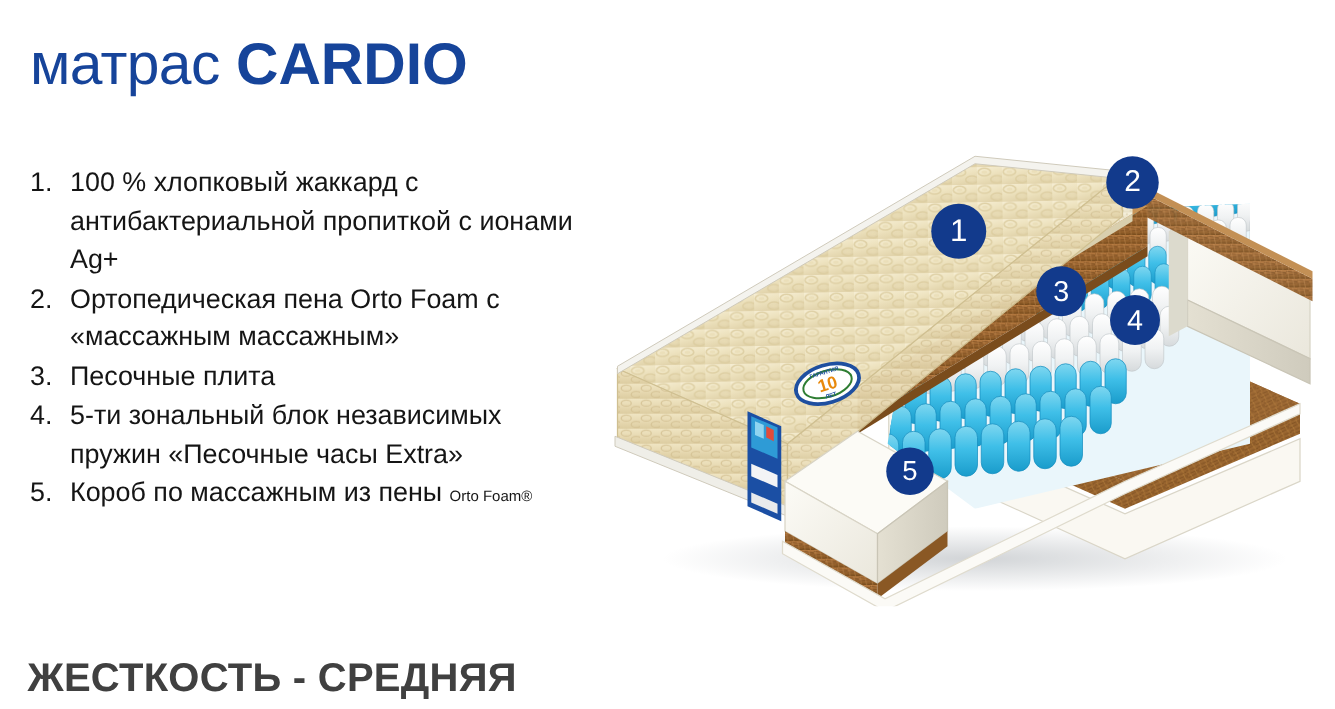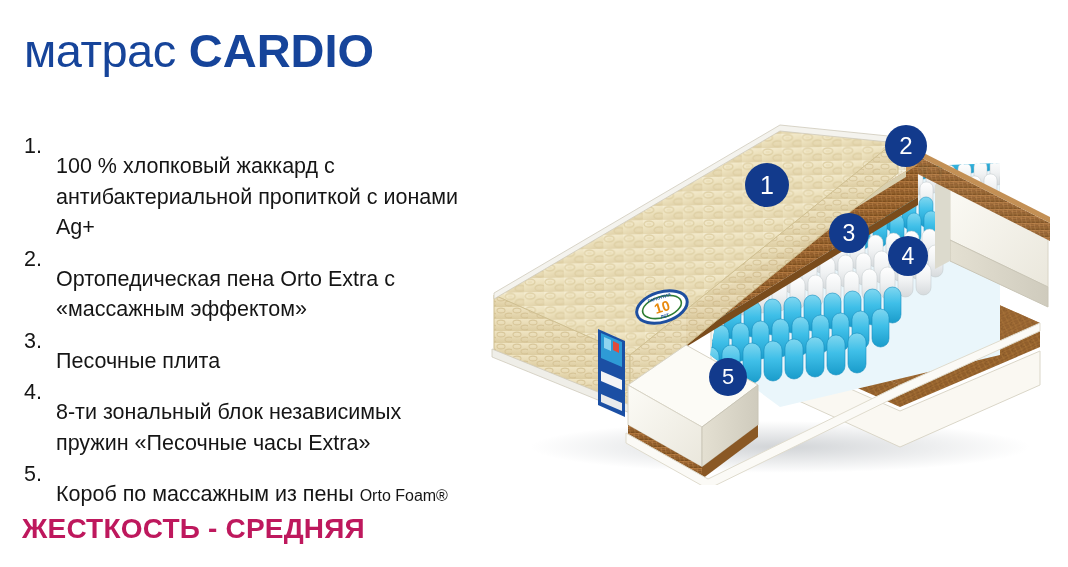--- a/index.html
+++ b/index.html
@@ -29,28 +29,28 @@
   .feat{
     display:flex;align-items:flex-start;
     font-size:21.5px;line-height:1.42;
     margin-bottom:1px;
   }
   .feat .num{
     width:42px;min-width:42px;
     text-align:left;padding-left:10px;
     box-sizing:border-box;
   }
-  .feat .txt{flex:1;margin-top:20px;}
-  .feat .small{font-size:16px;}
+  .feat .txt{flex:1;}
+  .feat .small{font-size:12px;}
 
   
   .cap{
-    position:absolute;bottom:22px;
-    color:#be185d;font-weight:700;
-    font-size:28px;letter-spacing:0.2px;white-space:nowrap;
+    position:absolute;bottom:6px;
+    color:#404040;font-weight:700;
+    font-size:32px;letter-spacing:0.2px;white-space:nowrap;
   }
   .cap-left{left:22px;}
   .cap-right{left:655px;}
 
   
   .mattress{
     position:absolute;left:480px;top:55px;
     width:588px;height:430px;
   }
   .mattress svg{display:block;width:100%;height:100%;}
@@ -80,29 +80,29 @@
     <span class="bold">CARDIO</span>
   </div>
 
   <ul class="features">
     <li class="feat">
       <span class="num">1.</span>
       <span class="txt"><span>100 % хлопковый жаккард с антибактериальной пропиткой с ионами Ag+</span><span class="small"></span></span>
     </li>
     <li class="feat">
       <span class="num">2.</span>
-      <span class="txt"><span> Ортопедическая пена Orto Extra с «массажным эффектом»</span><span class="small"></span></span>
+      <span class="txt"><span> Ортопедическая пена Orto Foam с «массажным массажным»</span><span class="small"></span></span>
     </li>
     <li class="feat">
       <span class="num">3.</span>
       <span class="txt"><span> Песочные плита</span><span class="small"></span></span>
     </li>
     <li class="feat">
       <span class="num">4.</span>
-      <span class="txt"><span> 8-ти зональный блок независимых пружин «Песочные часы Extra»</span><span class="small"></span></span>
+      <span class="txt"><span> 5-ти зональный блок независимых пружин «Песочные часы Extra»</span><span class="small"></span></span>
     </li>
     <li class="feat">
       <span class="num">5.</span>
       <span class="txt"><span>Короб по массажным из пены </span><span class="small">Orto Foam®</span></span>
     </li>
   </ul>
 
   <div class="cap cap-left">ЖЕСТКОСТЬ - СРЕДНЯЯ</div>
 
   <div class="mattress">

